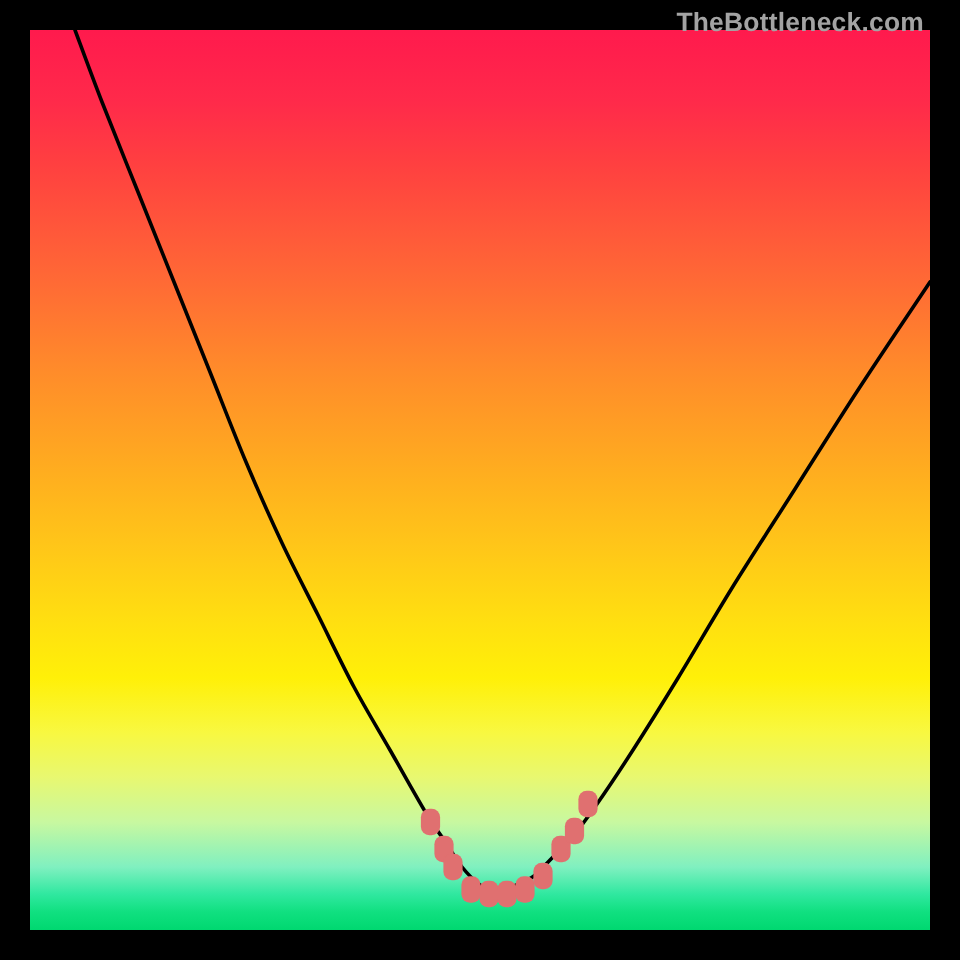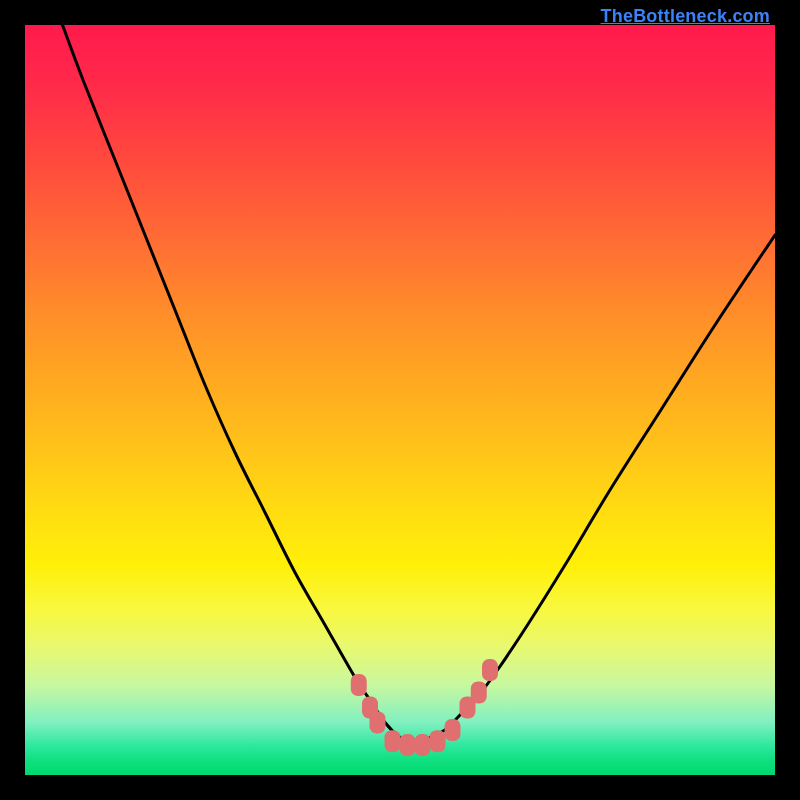--- a/index.html
+++ b/index.html
@@ -39,26 +39,25 @@
       #30e8a0 96%,
       #10e080 98%,
       #00d870 100%
     );
   }
   .attribution {
     position: absolute;
     top: 6px;
     right: 30px;
     font-family: Arial, Helvetica, sans-serif;
-    font-size: 18px;
+    font-size: 22px;
     font-weight: bold;
-    color: #3b82f6;
+    color: #a3a3a3;
     letter-spacing: 0.2px;
     z-index: 10;
-    text-decoration: underline;
   }
   svg.overlay {
     position: absolute;
     left: 0;
     top: 0;
     width: 750px;
     height: 750px;
   }
 </style>
 </head>

